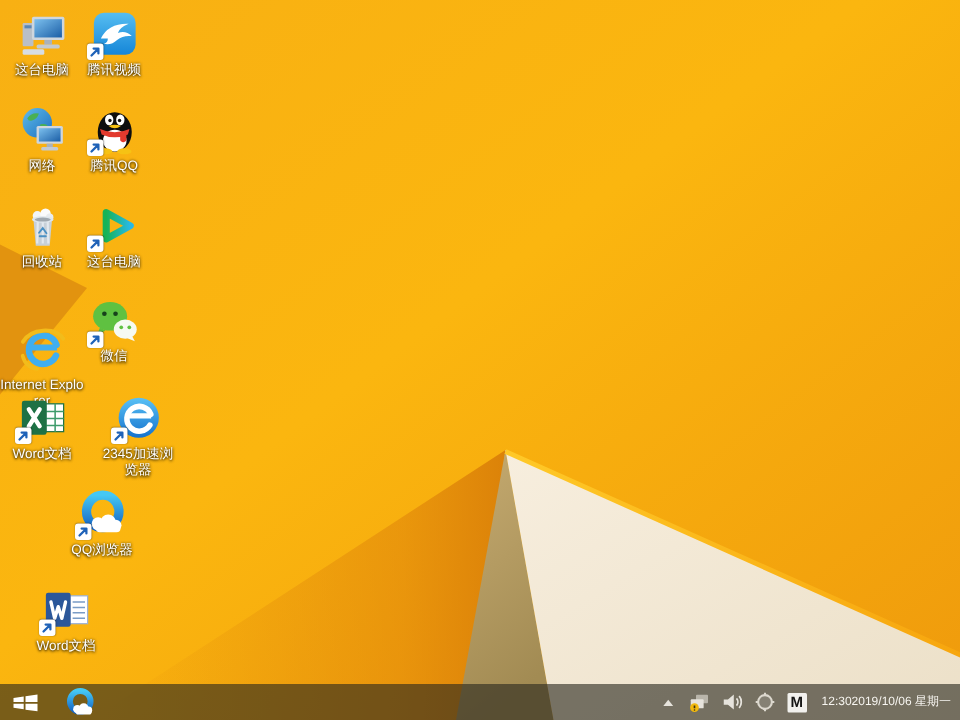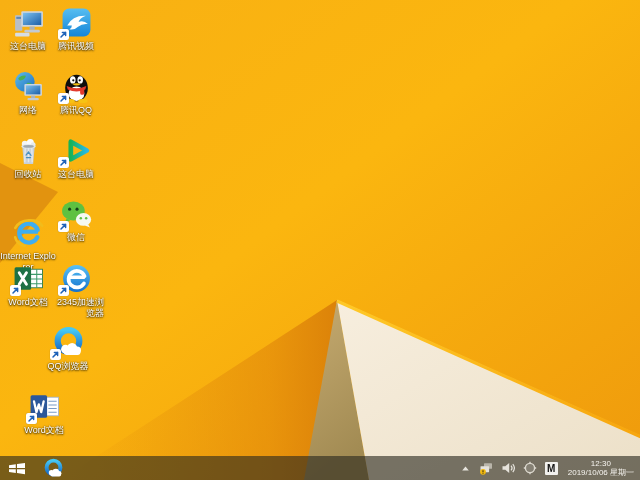--- a/index.html
+++ b/index.html
@@ -35,21 +35,21 @@
   #start-button{width:34px;}
   #tb-pinned{width:30px;margin-left:4px;}
   #tb-pinned svg{width:21px;height:21px;}
   #tray{margin-left:auto;display:flex;align-items:center;gap:8px;padding-right:6px;height:24px;}
   .tray-ico{display:flex;align-items:center;justify-content:center;cursor:pointer;}
   .ime-box{
     width:13px;height:13px;background:#F2F1EE;color:#141414;border-radius:1px;
     font-size:10px;font-weight:bold;line-height:13px;text-align:center;cursor:pointer;
   }
   #clock{
-    display:flex;flex-direction:column;align-items:center;justify-content:center;
+    display:flex;flex-direction:row;align-items:center;justify-content:center;
     color:#F7F5F0;font-size:8px;line-height:9.5px;cursor:default;padding-left:2px;text-align:center;
   }
 </style>
 </head>
 <body>
 
 <svg id="wallpaper" viewBox="0 0 640 480" preserveAspectRatio="none">
   <defs>
     <linearGradient id="wpBase" x1="0" y1="0" x2="1" y2="1">
       <stop offset="0" stop-color="#F8B013"></stop>
@@ -252,21 +252,21 @@
     </svg>
     <span class="shortcut-badge">
       <svg viewBox="0 0 11 11">
           <path d="M3 8 L7.6 3.4 M7.6 3.4 H4.4 M7.6 3.4 V6.6" stroke="#1E62B8" stroke-width="1.5" fill="none" stroke-linecap="round"></path>
         </svg>
     </span>
   </div>
   <div class="icon-label">Word文档</div>
 </div>
 
-<div class="desktop-icon" style="left:48px;top:262px;text-align:right;">
+<div class="desktop-icon" style="left:64px;top:262px;">
   <div class="icon-wrap">
     <svg viewBox="0 0 32 32">
       <defs>
           <linearGradient id="b45" x1="0" y1="0" x2="0" y2="1">
         <stop offset="0" stop-color="#5AC1F5"></stop>
             <stop offset="1" stop-color="#1472CE"></stop>
           </linearGradient>
         </defs>
       <circle cx="16" cy="16" r="13" fill="url(#b45)"></circle>
       <path d="M23.2 20.8 A8 8 0 1 1 23.8 13.8" fill="none" stroke="#FFFFFF" stroke-width="3.6" stroke-linecap="round"></path>

